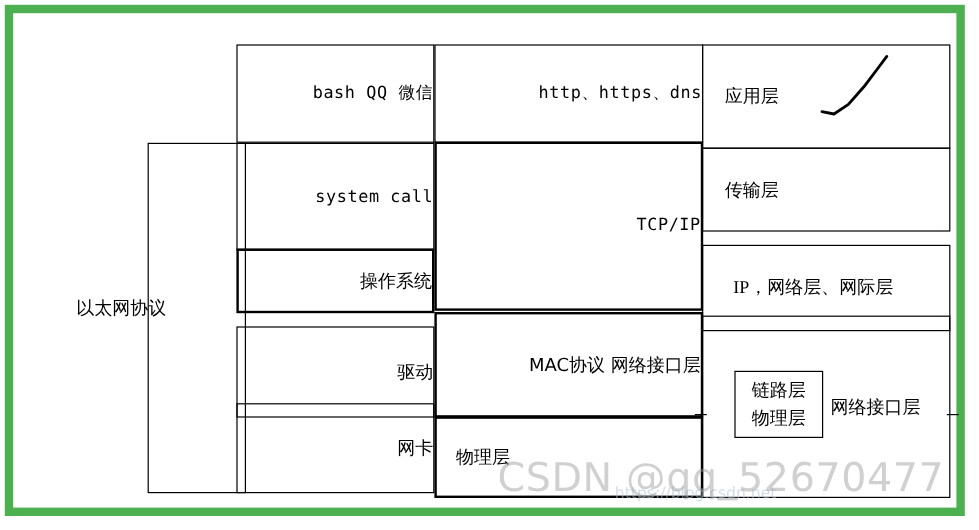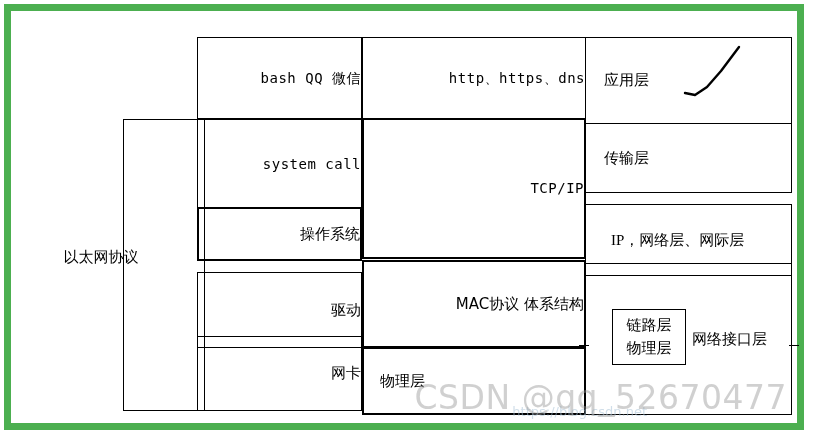--- a/index.html
+++ b/index.html
@@ -147,21 +147,21 @@
 
     <div class="cell cjk" style="left:186px; top:325px; width:165px; height:75px;">
       <span class="cell-text">网卡</span>
     </div>
 
     <div class="cell thick mono" style="left:351px; top:107px; width:224px; height:141px;">
       <span class="cell-text">TCP/IP</span>
     </div>
 
     <div class="cell thick cjk" style="left:351px; top:249px; width:224px; height:88px;">
-      <span class="cell-text">MAC协议 体系结构</span>
+      <span class="cell-text">MAC协议 网络接口层</span>
     </div>
 
     <div class="cell thick cjk" style="left:351px; top:336px; width:224px; height:68px; justify-content:flex-start;">
       <span class="cell-text left-align" style="padding-left:16px;">物理层</span>
     </div>
 
     <div class="cell cjk" style="left:574px; top:26px; width:207px; height:87px; justify-content:flex-start;">
       <span class="cell-text left-align" style="padding-left:18px;">应用层</span>
     </div>
 

